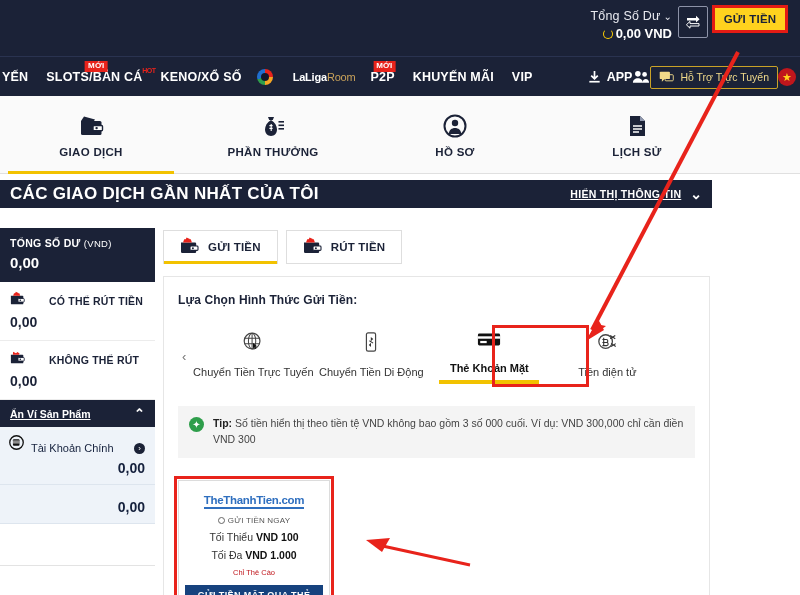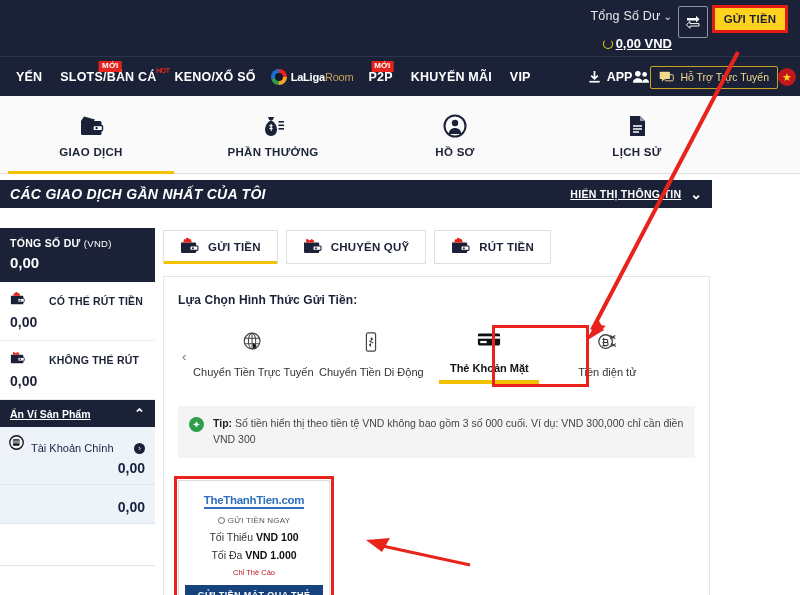--- a/index.html
+++ b/index.html
@@ -19,21 +19,21 @@
   .balance-wrap {
     position:absolute; right:128px; top:5px; text-align:right;
     color:#fff; line-height:1.25;
   }
   .balance-label {
     font-size:12.5px; color:#e9eaf0; white-space:nowrap;
     letter-spacing:.2px;
   }
   .chev-sm { display:inline-block; font-size:10px; margin-left:3px; color:#e9eaf0; }
   .balance-value {
-    font-size:13px; font-weight:bold; color:#ffffff; white-space:nowrap; margin-top:11px;text-decoration:underline;
+    font-size:13px; font-weight:bold; color:#ffffff; white-space:nowrap; margin-top:1px;
   }
   .refresh-ico {
     display:inline-block; width:10px; height:10px; margin-right:3px;
     border:1.6px solid #ffd000; border-radius:50%;
     border-top-color:transparent; vertical-align:-1px;
   }
   .swap-btn {
     position:absolute; right:92px; top:6px; width:30px; height:32px;
     border:1px solid #8d93a8; border-radius:2px; background:transparent;
     display:flex; align-items:center; justify-content:center;
@@ -49,21 +49,21 @@
   
   .navbar {
     position:absolute; left:0; top:56px; width:800px; height:40px;
     background:#1b2237; border-top:1px solid #2a3350;
   }
   .nav-left { position:absolute; left:0; top:0; height:40px; display:flex; align-items:center; }
   .nav-item {
     position:relative; color:#ffffff; font-size:12.5px; font-weight:bold;
     padding:0 9px; white-space:nowrap; letter-spacing:.2px;
   }
-  .nav-item.first { padding-left:16px; }
+  .nav-item.first { padding-left:2px; }
   .badge-new {
     position:absolute; top:-9px; left:50%; transform:translateX(-42%);
     background:#e8231b; color:#fff; font-size:8px; font-weight:bold;
     padding:1px 3px; line-height:1.1; white-space:nowrap;
   }
   .badge-hot {
     position:absolute; top:-3px; right:-4px;
     color:#e8231b; font-size:7px; font-weight:bold; letter-spacing:-.5px;
   }
   .laliga {
@@ -72,21 +72,21 @@
   .laliga-logo {
     width:16px; height:16px; border-radius:50%;
     background:
       conic-gradient(#e8231b 0 25%, #f5a623 0 50%, #2e9e4b 0 70%, #1f6fd0 0 100%);
     position:relative; flex:0 0 auto;
   }
   .laliga-logo::after{
     content:""; position:absolute; left:4px; top:4px; width:8px; height:8px;
     border-radius:50%; background:#11182b;
   }
-  .laliga-txt { font-size:11px; font-weight:bold; color:#fff; letter-spacing:-.2px; }
+  .laliga-txt { font-size:11px; font-weight:bold; color:#fff; letter-spacing:-.2px;margin-left:16px; }
   .laliga-txt .room { color:#c9a25a; font-weight:normal; }
 
   .nav-right {
     position:absolute; right:4px; top:0; height:40px; display:flex; align-items:center; 
   }
   .nav-icon { display:flex; align-items:center; gap:5px; color:#fff; }
   .nav-icon-label { font-size:12.5px; font-weight:bold; color:#fff; }
   .support-btn {
     display:flex; align-items:center; gap:6px;
     border:1px solid #c9a227; border-radius:2px; padding:4px 8px;
@@ -112,21 +112,21 @@
   .itab.active::after {
     content:""; position:absolute; left:8px; right:8px; bottom:0; height:3px; background:#f2c200;
   }
   .itab-ico svg { display:block; }
 
   
   .sechead {
     position:absolute; left:0; top:180px; width:712px; height:28px;
     background:#1b2237; display:flex; align-items:center; padding:0 10px;
   }
-  .sechead-title { color:#fff; font-size:14px; font-weight:bold; letter-spacing:.3px;font-style:italic; }
+  .sechead-title { color:#fff; font-size:17px; font-weight:bold; letter-spacing:.3px; }
   .sechead-right { margin-left:auto; display:flex; align-items:center; gap:9px; }
   .sechead-link {
     color:#fff; font-size:10.5px; font-weight:bold; text-decoration:underline; letter-spacing:.3px;
   }
   .sechead-chev { color:#fff; font-size:14px; line-height:1; font-weight:bold; }
 
   
   .sidebar { position:absolute; left:0; top:228px; width:155px; }
   .sb-total {
     background:#1b2237; color:#fff; padding:9px 10px 11px 10px;
@@ -445,31 +445,20 @@
         <span>
           <svg width="20" height="17" viewBox="0 0 20 17">
             <path d="M1 5.5 h14 a1.2 1.2 0 0 1 1.2 1.2 v8 a1.2 1.2 0 0 1 -1.2 1.2 H2.2 A1.2 1.2 0 0 1 1 14.7 z" fill="#1b2237"></path>
             <path d="M6.5 0.6 l3.4 1.4 l-1.3 3.2 l-3.4 -1.4 z" fill="#e8231b"></path>
             <path d="M4.2 2.2 h6.6 l1.1 3.3 H3 z" fill="#e8231b"></path>
             <rect x="10" y="9" width="8" height="4.4" rx="0.9" fill="#fff" stroke="#1b2237" stroke-width="1.1"></rect>
             <circle cx="12.9" cy="11.2" r="1" fill="#1b2237"></circle>
           </svg>
         </span>
         <span class="tab-label">GỬI TIỀN</span>
-      </div>
-      <div class="tab">
-        <span>
-          <svg width="20" height="17" viewBox="0 0 20 17">
-            <path d="M1 5.5 h14 a1.2 1.2 0 0 1 1.2 1.2 v8 a1.2 1.2 0 0 1 -1.2 1.2 H2.2 A1.2 1.2 0 0 1 1 14.7 z" fill="#1b2237"></path>
-            <path d="M3.4 1.6 l3.4 1.8 l2 -1.4 l2.6 2 l-1.1 1.5 H3 z" fill="#e8231b"></path>
-            <rect x="10" y="9" width="8" height="4.4" rx="0.9" fill="#fff" stroke="#1b2237" stroke-width="1.1"></rect>
-            <circle cx="12.9" cy="11.2" r="1" fill="#1b2237"></circle>
-          </svg>
-        </span>
-        <span class="tab-label">CHUYỂN QUỸ</span>
       </div>
       <div class="tab">
         <span>
           <svg width="20" height="17" viewBox="0 0 20 17">
             <path d="M1 5.5 h14 a1.2 1.2 0 0 1 1.2 1.2 v8 a1.2 1.2 0 0 1 -1.2 1.2 H2.2 A1.2 1.2 0 0 1 1 14.7 z" fill="#1b2237"></path>
             <path d="M6.5 0.6 l3.4 1.4 l-1.3 3.2 l-3.4 -1.4 z" fill="#e8231b"></path>
             <path d="M4.2 2.2 h6.6 l1.1 3.3 H3 z" fill="#e8231b"></path>
             <rect x="10" y="9" width="8" height="4.4" rx="0.9" fill="#fff" stroke="#1b2237" stroke-width="1.1"></rect>
             <circle cx="12.9" cy="11.2" r="1" fill="#1b2237"></circle>
           </svg>

